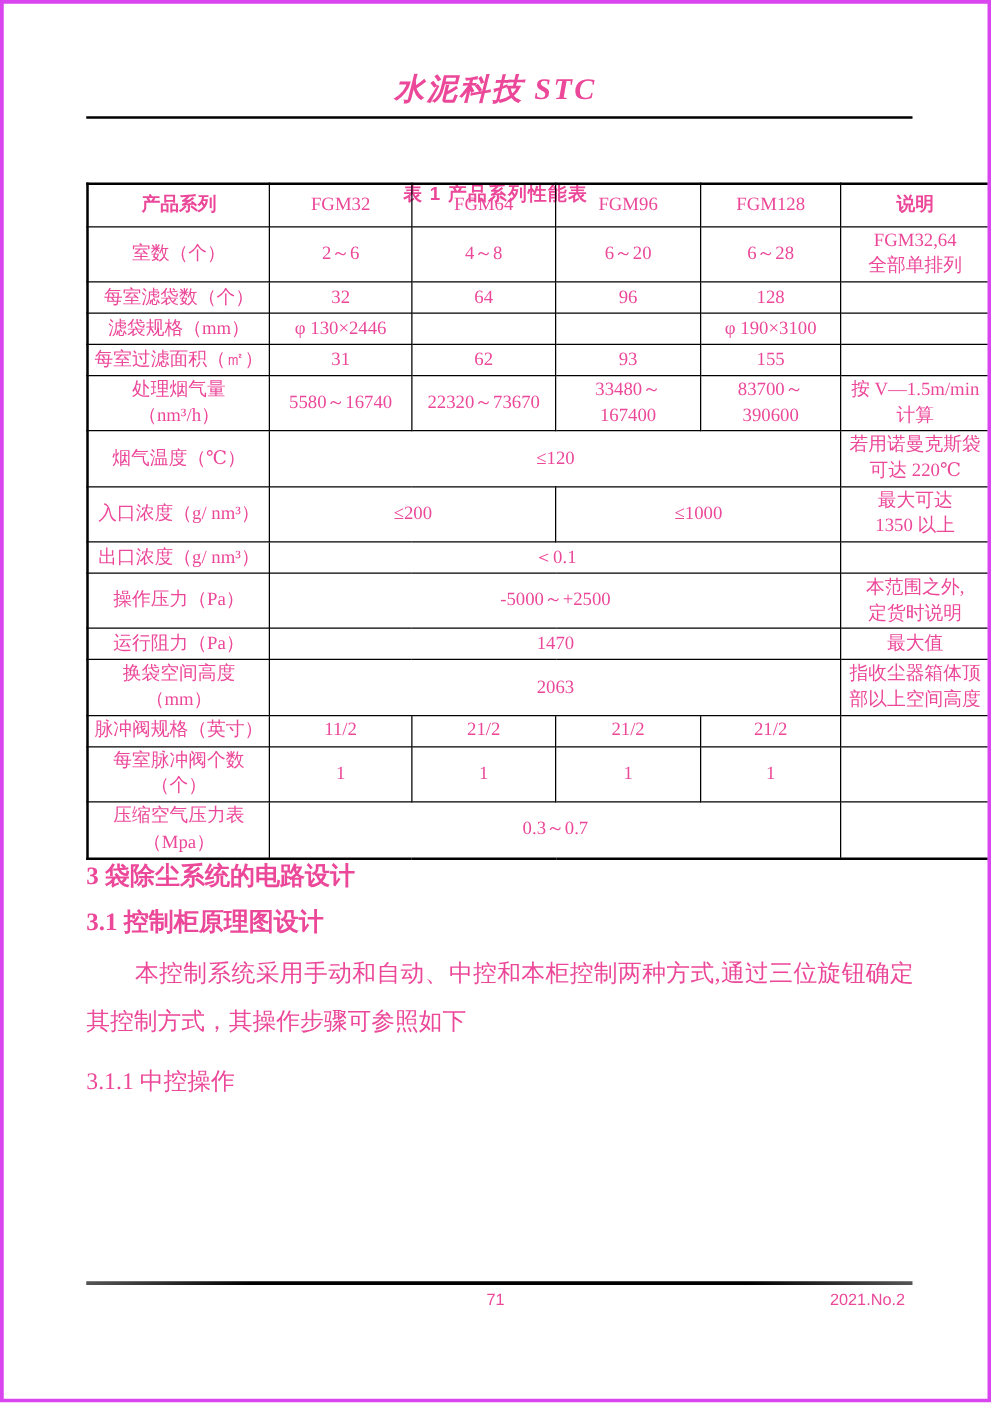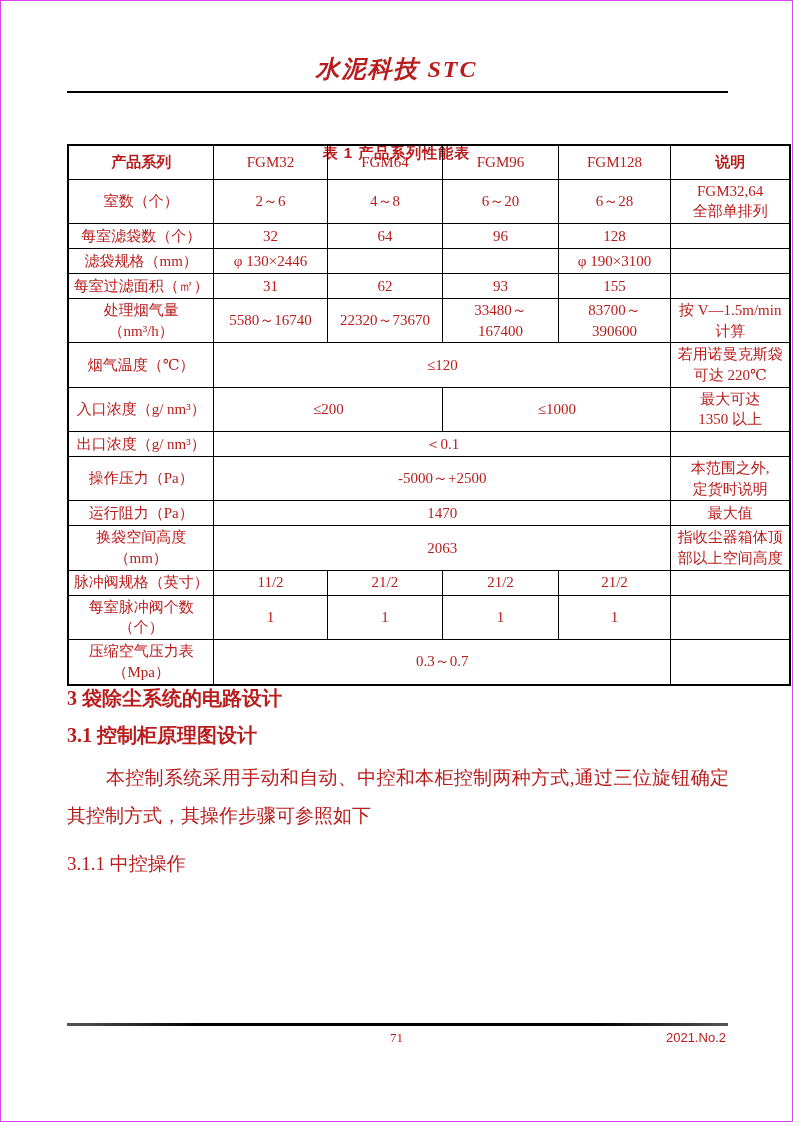--- a/index.html
+++ b/index.html
@@ -1,24 +1,24 @@
 <!DOCTYPE html>
 <html><head>
 <meta charset="utf-8">
 <style>
   * { box-sizing: border-box; }
   html,body { margin:0; padding:0; background:#fff; }
   .page {
     position: relative;
     width: 793px; height: 1122px;
     background: #fff;
-    color: #b91c1c;
+    color: #ec4899;
     font-family: "Liberation Serif", "DejaVu Serif", serif;
     overflow: hidden;
-    border: 1px solid #d946ef;
+    border: 3px solid #d946ef;
   }
   .journal-title {
     position: absolute; top: 52px; left: 0; right: 0;
     text-align: center;
     font-size: 24px;
     font-style: italic;
     font-weight: 600;
     letter-spacing: 2px;
   }
   .title-rule {
@@ -78,21 +78,21 @@
     margin-top: 10px;
     line-height: 38px;
   }
   .footer-rule {
     position: absolute; top: 1022px; left: 66px; width: 661px; height: 3px;
     background: linear-gradient(to right, #555 0%, #000 20%, #000 80%, #555 100%);
   }
   .footer-page {
     position: absolute; top: 1029px; left: 0; right: 0;
     text-align: center;
-    font-family: Liberation Serif, serif;
+    font-family: Liberation Sans, sans-serif;
     font-size: 13px;
   }
   .footer-issue {
     position: absolute; top: 1029px; right: 66px;
     font-family: "Liberation Sans", "DejaVu Sans", sans-serif;
     font-size: 13px;
     text-align: center;
   }
 </style>
 </head>

